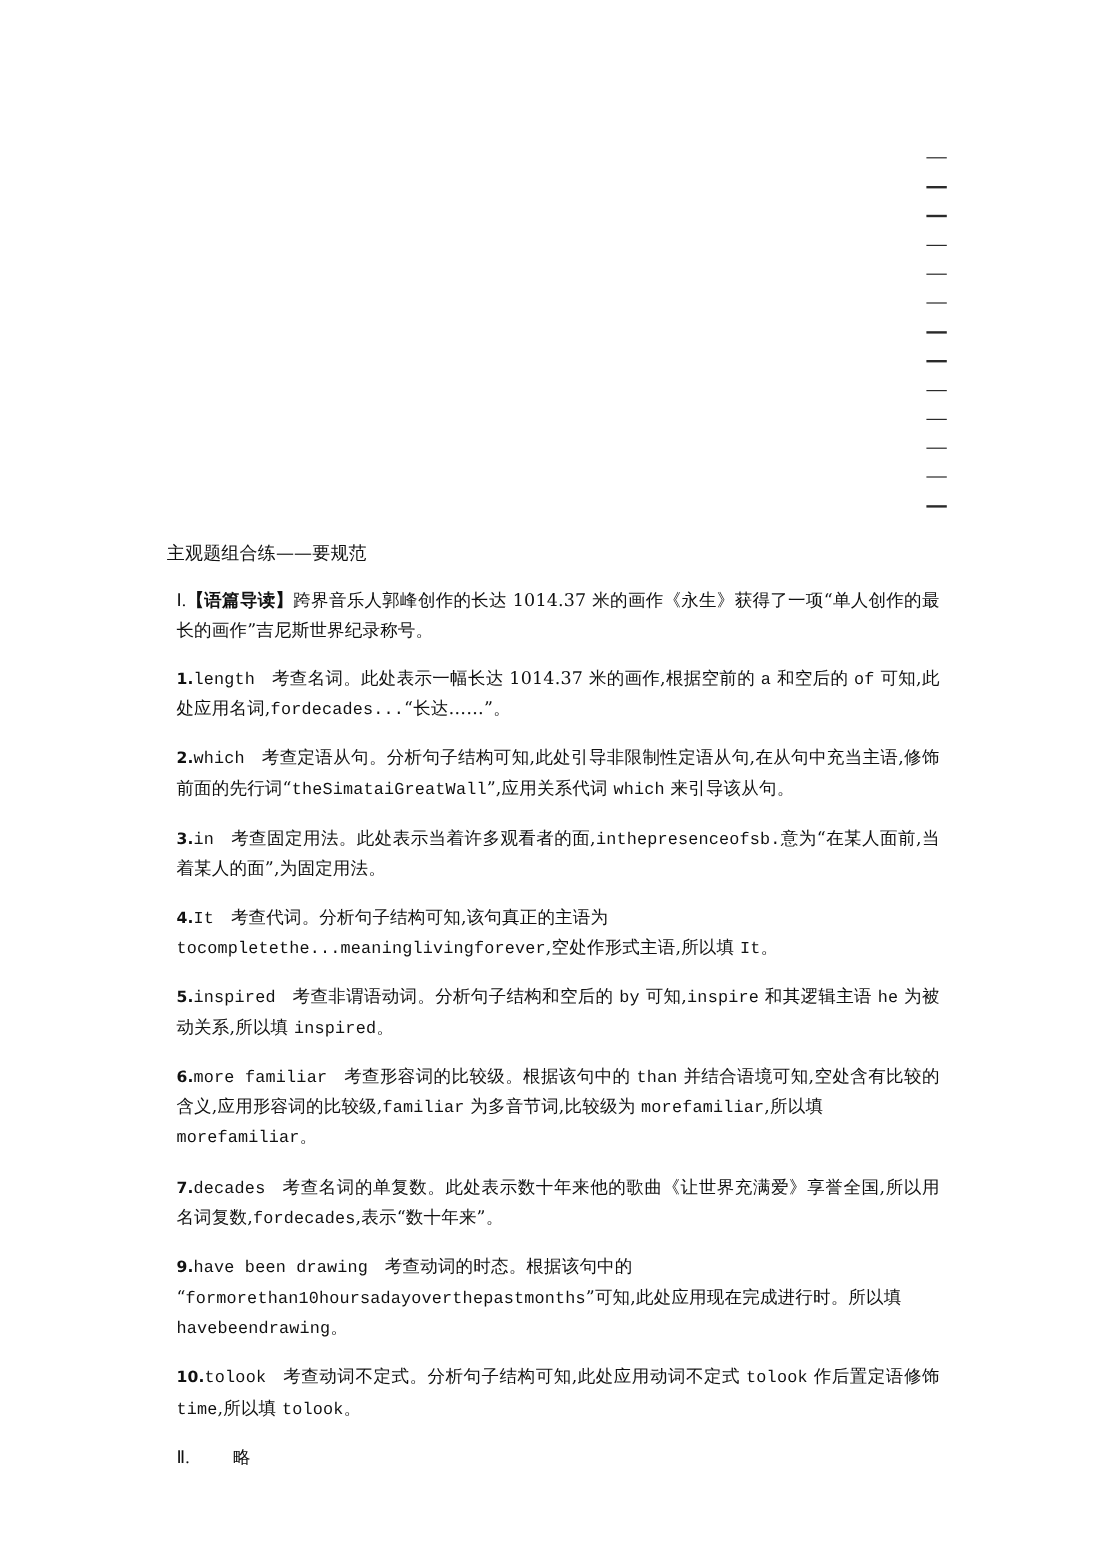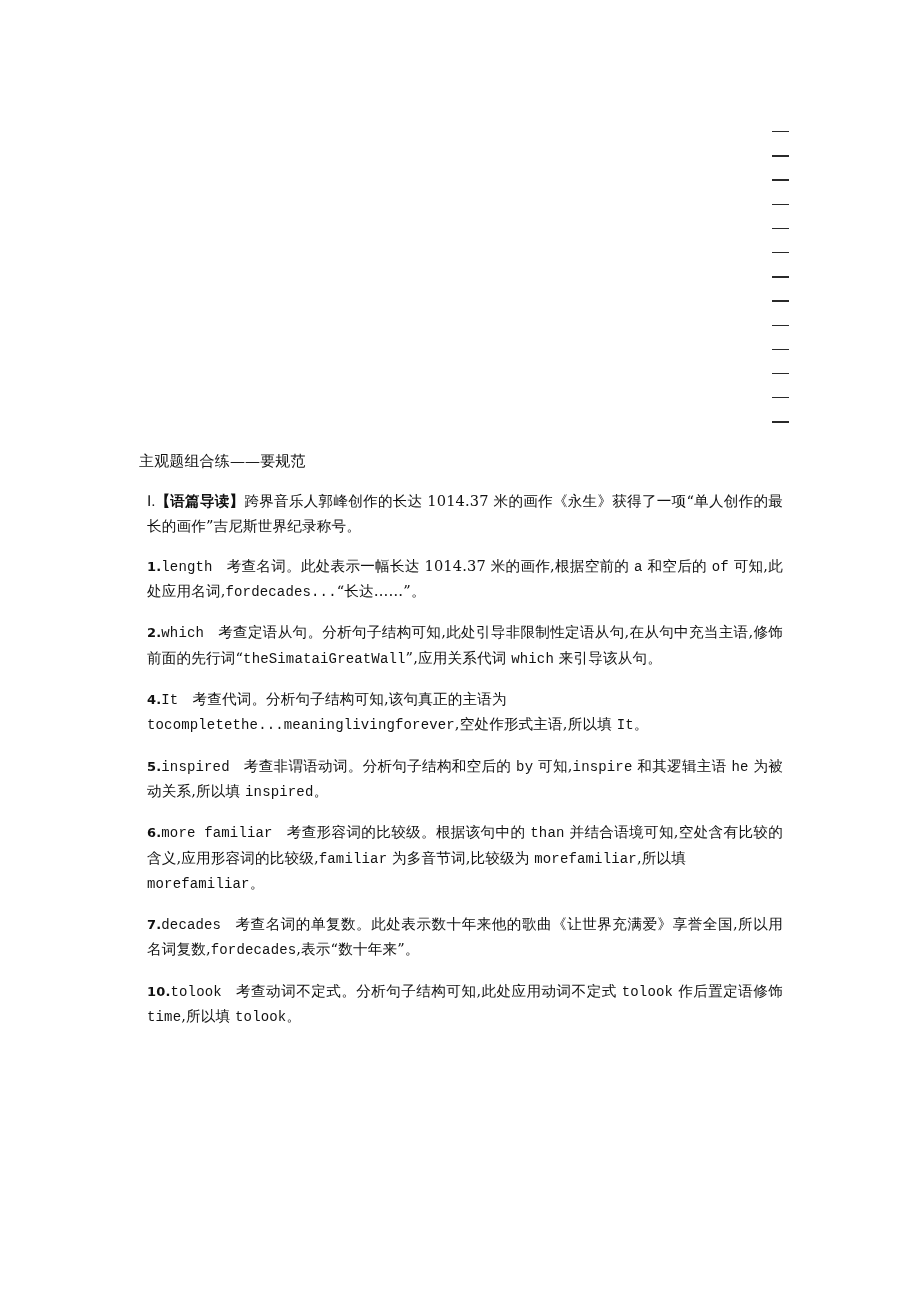--- a/index.html
+++ b/index.html
@@ -105,20 +105,25 @@
 <div class="content">
   <p class="title">主观题组合练——要规范</p>
 
   <p class="para">
     <span class="roman">Ⅰ.</span><span class="lead-mark">【语篇导读】</span><span>跨界音乐人郭峰创作的长达 1014.37 米的画作《永生》获得了一项“单人创作的最长的画作”吉尼斯世界纪录称号。</span>
   </p>
 
   <div id="answers-list">
       <p class="para"><span class="num">1.</span><span class="ans">length</span><span>考查名词。此处表示一幅长达 1014.37 米的画作,根据空前的 </span><span class="mono">a</span><span> 和空后的 </span><span class="mono">of</span><span> 可知,此处应用名词,</span><span class="mono">fordecades...</span><span>“长达……”。</span></p>
       <p class="para"><span class="num">2.</span><span class="ans">which</span><span>考查定语从句。分析句子结构可知,此处引导非限制性定语从句,在从句中充当主语,修饰前面的先行词“</span><span class="mono">theSimataiGreatWall</span><span>”,应用关系代词 </span><span class="mono">which</span><span> 来引导该从句。</span></p>
+      <p class="para"><span class="num">3.</span><span class="ans">in</span><span>考查固定用法。此处表示当着许多观看者的面,</span><span class="mono">inthepresenceofsb.</span><span>意为“在某人面前,当着某人的面”,为固定用法。</span></p>
       <p class="para"><span class="num">4.</span><span class="ans">It</span><span>考查代词。分析句子结构可知,该句真正的主语为</span><br><span class="mono">tocompletethe...meaninglivingforever</span><span>,空处作形式主语,所以填 </span><span class="mono">It</span><span>。</span></p>
       <p class="para"><span class="num">5.</span><span class="ans">inspired</span><span>考查非谓语动词。分析句子结构和空后的 </span><span class="mono">by</span><span> 可知,</span><span class="mono">inspire</span><span> 和其逻辑主语 </span><span class="mono">he</span><span> 为被动关系,所以填 </span><span class="mono">inspired</span><span>。</span></p>
       <p class="para"><span class="num">6.</span><span class="ans">more familiar</span><span>考查形容词的比较级。根据该句中的 </span><span class="mono">than</span><span> 并结合语境可知,空处含有比较的含义,应用形容词的比较级,</span><span class="mono">familiar</span><span> 为多音节词,比较级为 </span><span class="mono">morefamiliar</span><span>,所以填</span><br><span class="mono">morefamiliar</span><span>。</span></p>
       <p class="para"><span class="num">7.</span><span class="ans">decades</span><span>考查名词的单复数。此处表示数十年来他的歌曲《让世界充满爱》享誉全国,所以用名词复数,</span><span class="mono">fordecades</span><span>,表示“数十年来”。</span></p>
+      <p class="para"><span class="num">9.</span><span class="ans">have been drawing</span><span>考查动词的时态。根据该句中的</span><br><span>“</span><span class="mono">formorethan10hoursadayoverthepastmonths</span><span>”可知,此处应用现在完成进行时。所以填</span><br><span class="mono">havebeendrawing</span><span>。</span></p>
       <p class="para"><span class="num">10.</span><span class="ans">tolook</span><span>考查动词不定式。分析句子结构可知,此处应用动词不定式 </span><span class="mono">tolook</span><span> 作后置定语修饰 </span><span class="mono">time</span><span>,所以填 </span><span class="mono">tolook</span><span>。</span></p>
     </div>
 
+  <p class="para sec2">
+    <span class="roman">Ⅱ.</span><span class="gap"></span><span>略</span>
+  </p>
 </div>
 
 </body></html>

